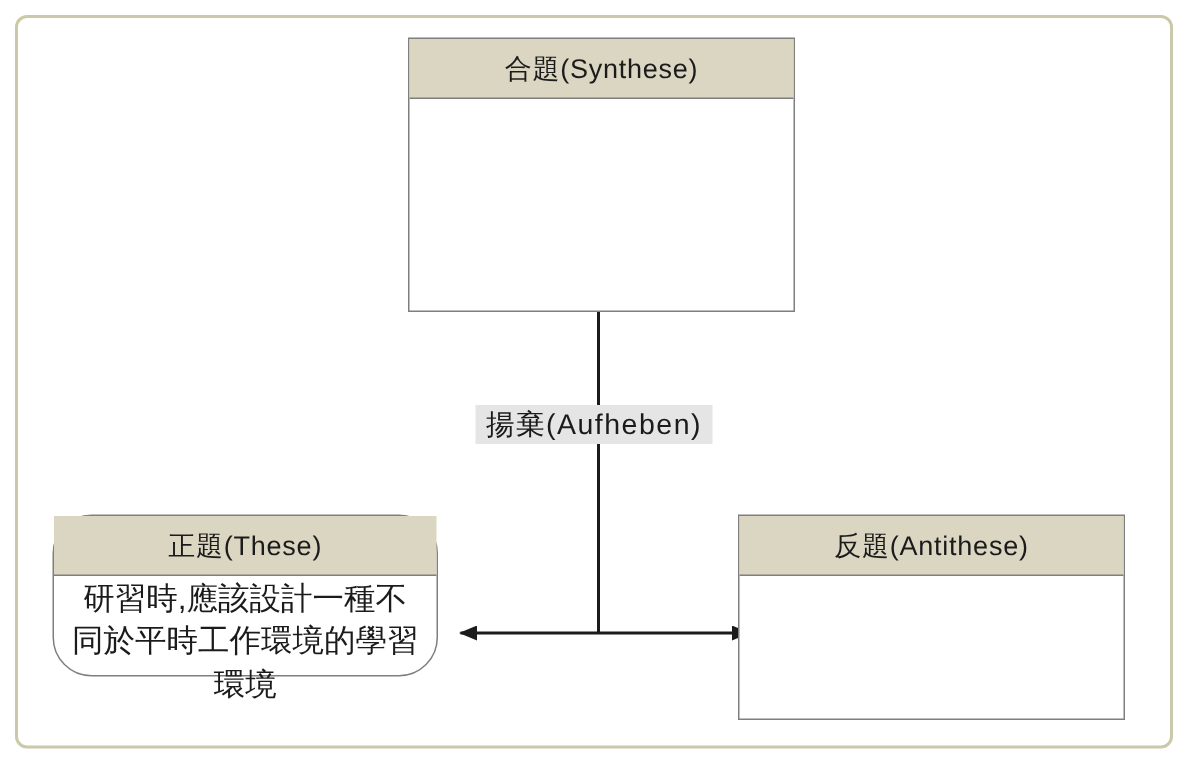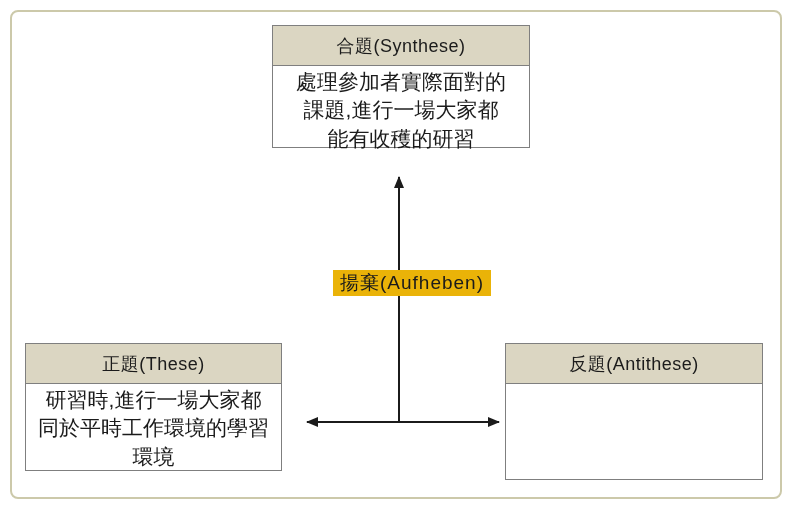--- a/index.html
+++ b/index.html
@@ -27,23 +27,23 @@
     pointer-events: none;
   }
   .box {
     position: absolute;
     box-sizing: border-box;
     border: 1.5px solid #7f7f7f;
     background: #ffffff;
     display: flex;
     flex-direction: column;
   }
-  .box-synthese { left: 272px; top: 25px;  width: 258px; height: 123px; }
-  .box-these    { left: 25px;  top: 343px; width: 257px; height: 128px; }
-  .box-antithese{ left: 505px; top: 343px; width: 258px; height: 137px; }
+  .box-synthese { left: 272px; top: 25px;  width: 258px; height: 183px; }
+  .box-these    { left: 35px;  top: 343px; width: 257px; height: 108px; border-radius: 26px; }
+  .box-antithese{ left: 492px; top: 343px; width: 258px; height: 137px; }
   .box-header {
     box-sizing: border-box;
     height: 40px;
     flex: 0 0 40px;
     background: #dbd6c2;
     border-bottom: 1.5px solid #7f7f7f;
     display: flex;
     align-items: center;
     justify-content: center;
     font-size: 18px;
@@ -62,26 +62,25 @@
   }
   .arrows {
     position: absolute;
     left: 0;
     top: 0;
     pointer-events: none;
   }
   .mid-label {
     position: absolute;
     transform: translateX(-50%);
-    background: #eab308;
+    background: #e5e5e5;
     padding: 0 7px;
     font-size: 19px;
     letter-spacing: 1px;
     white-space: nowrap;
-    margin-left: 16px;
   }
   .label-aufheben   { left: 396px; top: 270px; }
   .label-opposition { left: 395px; top: 436px; }
 </style>
 </head>
 <body>
 
 <div class="canvas">
 
   <div class="frame"></div>
@@ -91,28 +90,25 @@
       <marker id="ah" viewBox="0 0 12 10" refX="11" refY="5" markerWidth="12" markerHeight="10" markerUnits="userSpaceOnUse" orient="auto-start-reverse">
         <path d="M0,0 L12,5 L0,10 z" fill="#1b1b1b"></path>
       </marker>
     </defs>
     <line x1="399" y1="422" x2="399" y2="177" stroke="#1b1b1b" stroke-width="2" marker-end="url(#ah)"></line>
     <line x1="307" y1="422" x2="499" y2="422" stroke="#1b1b1b" stroke-width="2" marker-start="url(#ah)" marker-end="url(#ah)"></line>
   </svg>
 
   <div class="box box-synthese">
     <div class="box-header">合題(Synthese)</div>
-    <div class="box-body">處理參加者實際面對的
-課題,進行一場大家都
-能有收穫的研習</div>
   </div>
 
   <div class="box box-these">
     <div class="box-header">正題(These)</div>
-    <div class="box-body">研習時,進行一場大家都
+    <div class="box-body">研習時,應該設計一種不
 同於平時工作環境的學習
 環境</div>
   </div>
 
   <div class="box box-antithese">
     <div class="box-header">反題(Antithese)</div>
   </div>
 
   <div class="mid-label label-aufheben">揚棄(Aufheben)</div>
 

